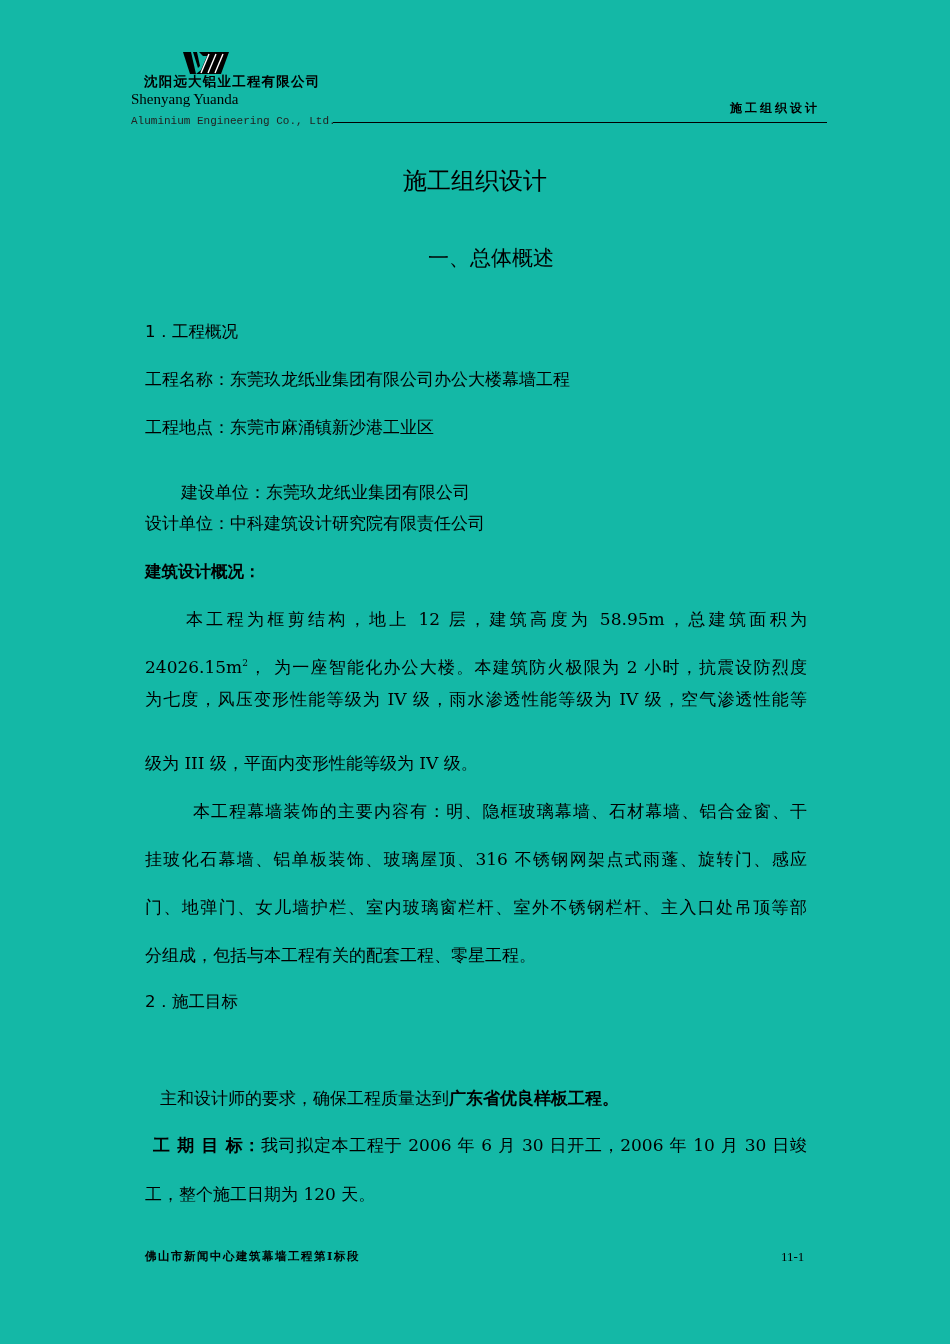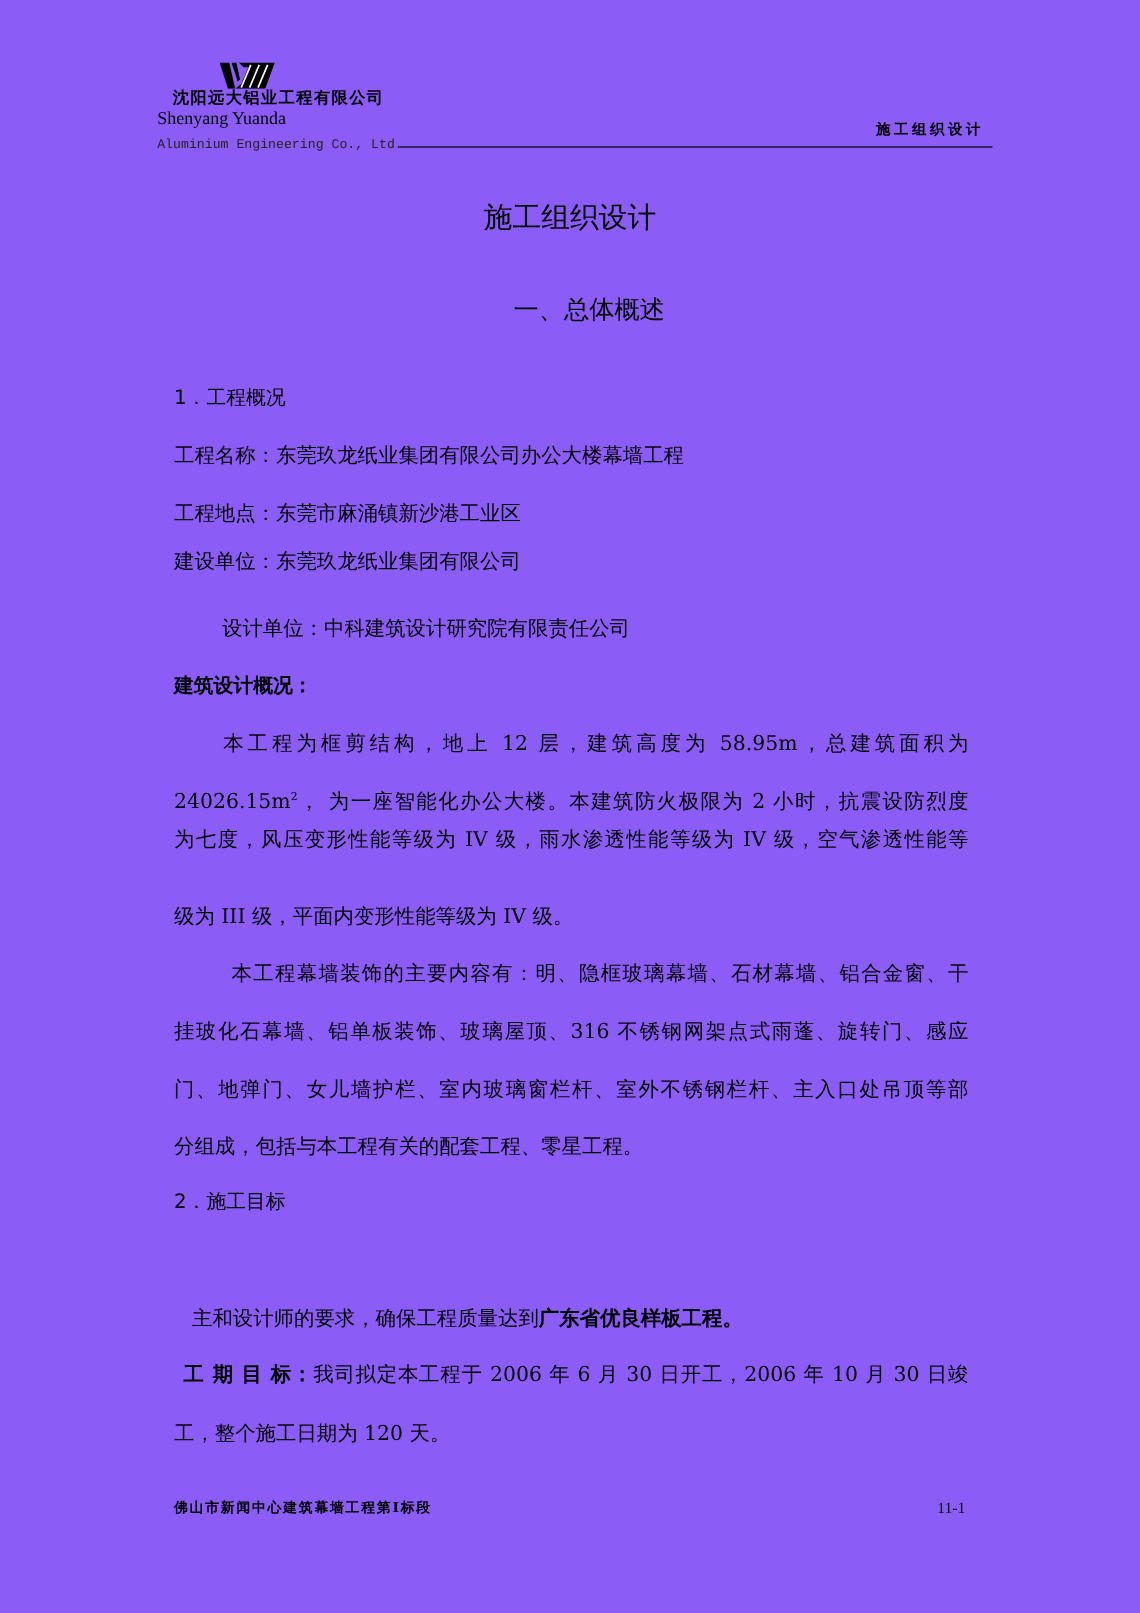--- a/index.html
+++ b/index.html
@@ -1,17 +1,17 @@
 <!DOCTYPE html>
 <html><head>
   <meta charset="utf-8">
   <style>
     html, body { margin: 0; padding: 0; background: #ffffff; }
     body { width: 950px; height: 1344px; position: relative; overflow: hidden; color: #000; font-family: "DejaVu Serif", serif; }
-    .page { position: absolute; left: 0; top: 0; width: 950px; height: 1344px; background: #8b5cf6; }
+    .page { position: absolute; left: 0; top: 0; width: 950px; height: 1344px; background: #14b8a6; }
 
     
     .logo { position: absolute; left: 183px; top: 52px; width: 46px; height: 22px; }
     .company-cn { position: absolute; left: 144px; top: 73px; font-family: "DejaVu Sans", sans-serif; font-weight: bold; font-size: 13.5px; letter-spacing: 1.2px; white-space: nowrap; }
     .company-en1 { position: absolute; left: 131px; top: 91px; font-family: "Liberation Serif", serif; font-size: 15px; white-space: nowrap; }
     .company-en2 { position: absolute; left: 131px; top: 115px; font-family: "Liberation Mono", monospace; font-size: 11px; white-space: nowrap; color: #222; text-align: center; }
     .header-line { position: absolute; left: 333px; top: 122px; width: 494px; height: 0; border-top: 1.3px solid #000; }
     .header-title { position: absolute; right: 130px; top: 100px; font-family: "DejaVu Sans", sans-serif; font-weight: bold; font-size: 12px; letter-spacing: 3px; white-space: nowrap; }
 
     
@@ -51,24 +51,24 @@
   <div class="section-title">一、总体概述</div>
 
   <div class="line sans" style="top:321px;font-size:16.5px;">1．工程概况</div>
 
   <div class="line sans" style="top:368px;">
     <span>工程名称：</span><span>东莞玖龙纸业集团有限公司办公大楼幕墙工程</span>
   </div>
   <div class="line sans" style="top:416px;">
     <span>工程地点：</span><span>东莞市麻涌镇新沙港工业区</span>
   </div>
-  <div class="line sans" style="top:456px;">
+  <div class="line sans" style="top:481px;margin-left:36px;">
     <span>建设单位：</span><span>东莞玖龙纸业集团有限公司</span>
   </div>
-  <div class="line sans" style="top:512px;margin-left:40px;">
+  <div class="line sans" style="top:512px;">
     <span>设计单位：</span><span>中科建筑设计研究院有限责任公司</span>
   </div>
 
   <div class="line sans bold" style="top:561px;font-size:16.5px;">建筑设计概况：</div>
 
   <div class="line serif" style="top:608px;left:186px;width:621px;text-align:justify;text-align-last:justify;white-space:normal;">本工程为框剪结构，地上 12 层，建筑高度为 58.95m，总建筑面积为</div>
   <div class="line serif" style="top:656px;width:662px;text-align:justify;text-align-last:justify;white-space:normal;"><span>24026.15m</span><sup>2</sup><span>， 为一座智能化办公大楼。本建筑防火极限为 2 小时，抗震设防烈度</span></div>
   <div class="line serif" style="top:688px;width:662px;text-align:justify;text-align-last:justify;white-space:normal;">为七度，风压变形性能等级为 IV 级，雨水渗透性能等级为 IV 级，空气渗透性能等</div>
   <div class="line serif" style="top:800px;left:193px;width:614px;text-align:justify;text-align-last:justify;white-space:normal;">本工程幕墙装饰的主要内容有：明、隐框玻璃幕墙、石材幕墙、铝合金窗、干</div>
 

